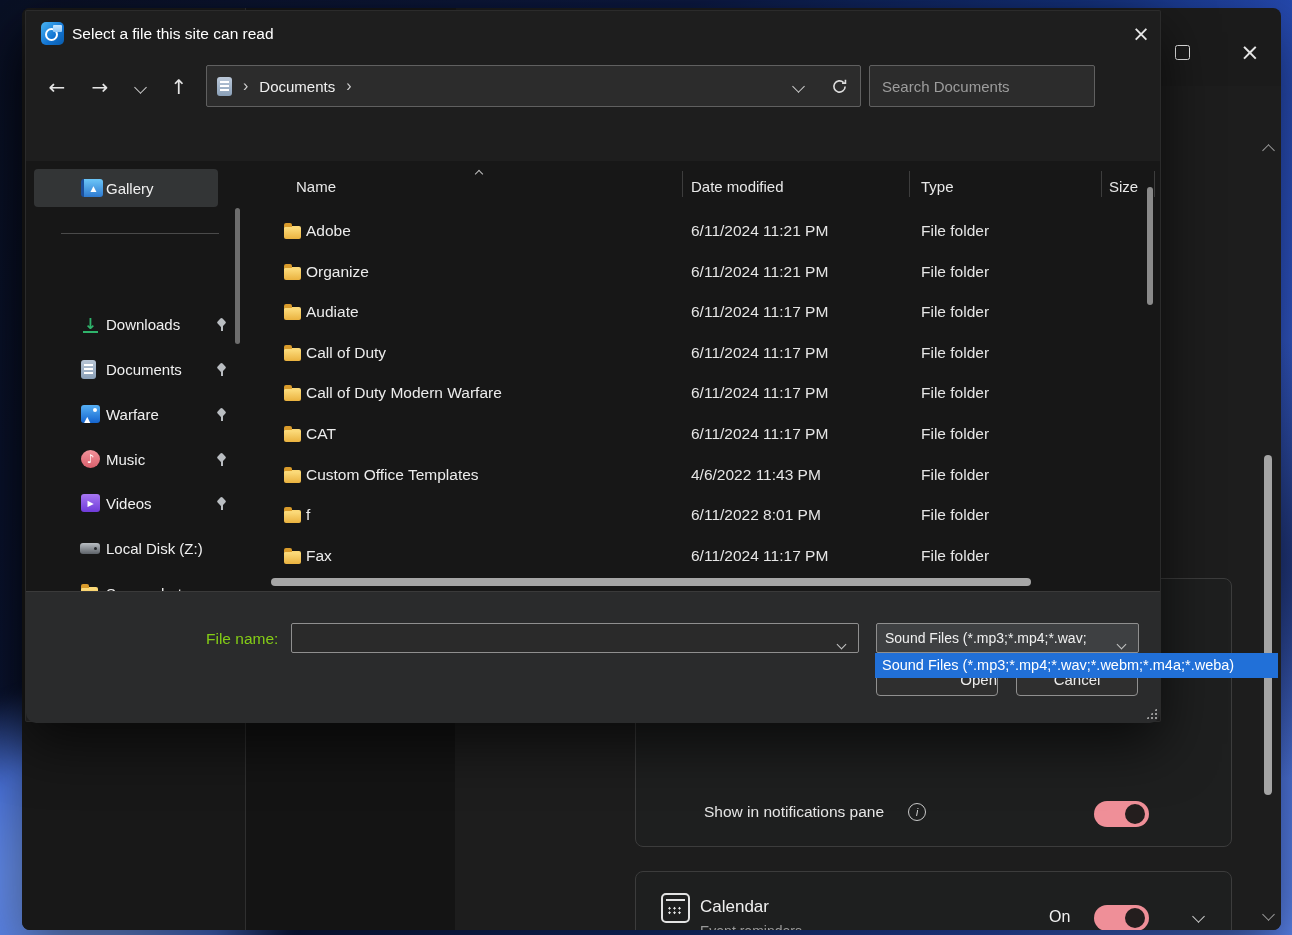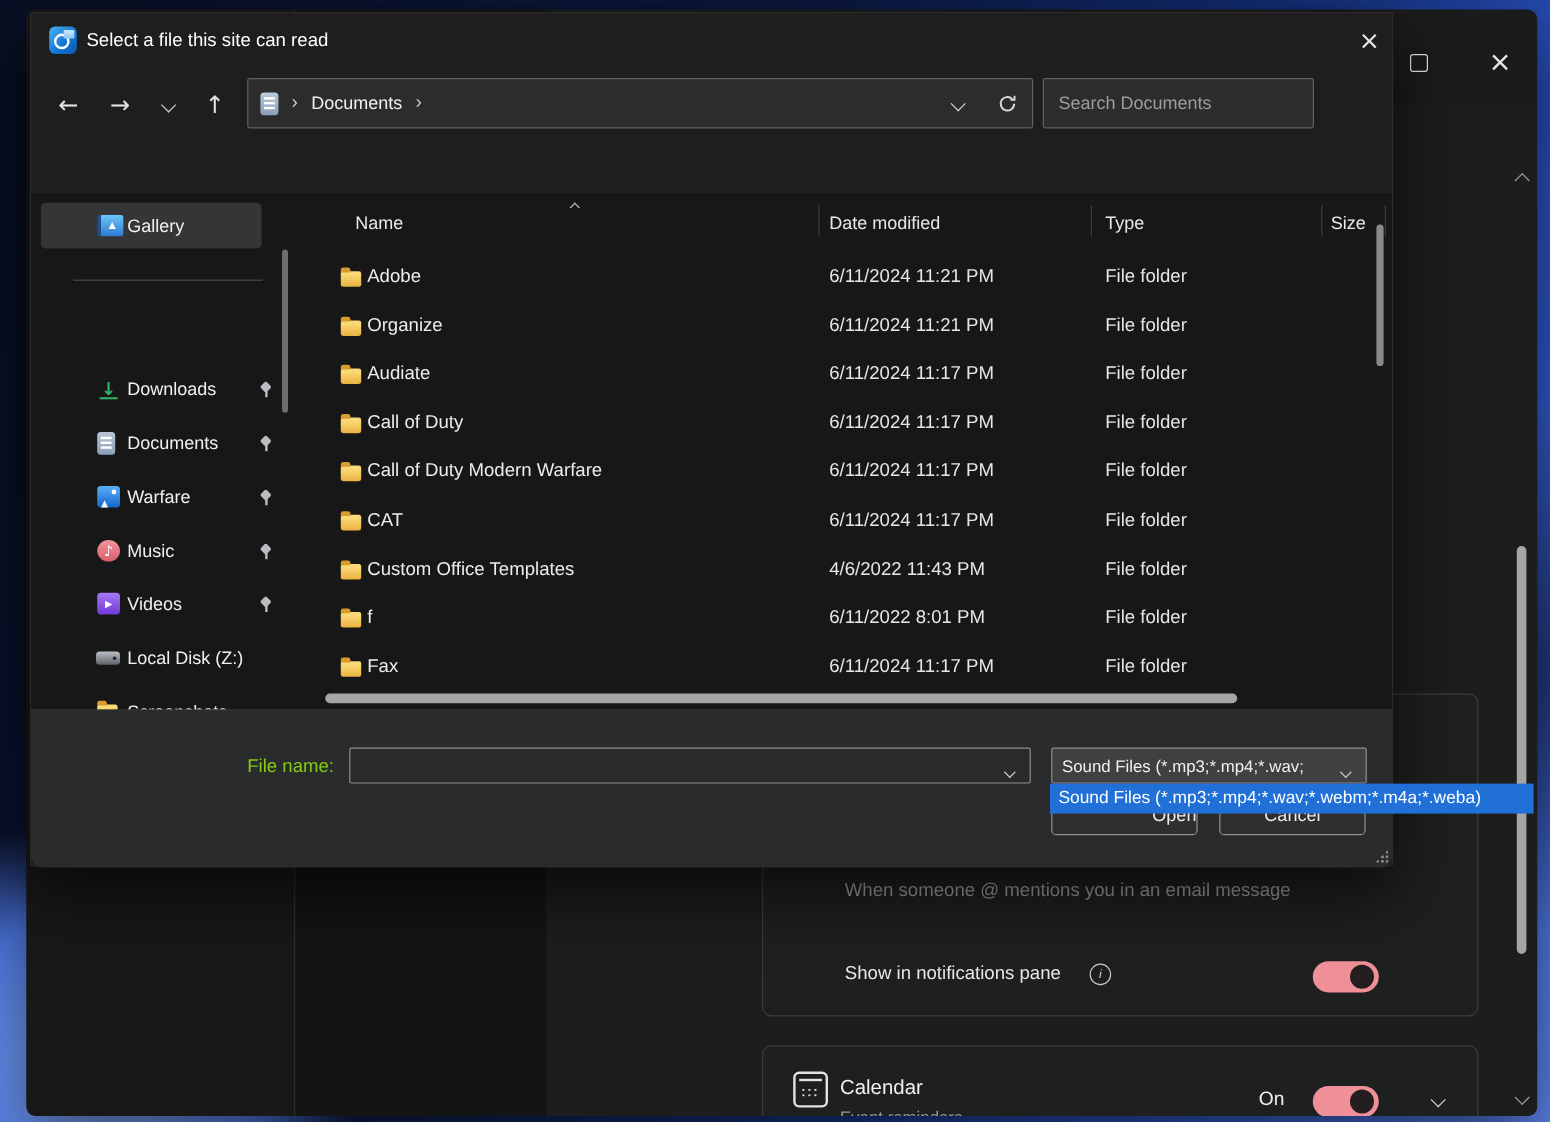--- a/index.html
+++ b/index.html
@@ -155,21 +155,20 @@
 
     <div class="winctl" style="left:1138px;">
       <span class="ic-restore"></span>
     </div>
     <div class="winctl" style="left:1206px;">
       <span class="winclose">×</span>
     </div>
 
     <div class="card" style="left:613px;top:570px;width:595px;height:267px;">
       <div class="mention-title">Mentions</div>
-      <div class="mention-desc">When someone @ mentions you in an email message</div>
       <div class="notif-label">Show in notifications pane</div>
       <div class="ic-info">
           <span>i</span>
         </div>
       <div class="toggle" style="left:458px;top:222px;"></div>
     </div>
 
     <div class="card" style="left:613px;top:863px;width:595px;height:120px;">
       <div class="ic-cal"></div>
       <div class="cal-title">Calendar</div>

